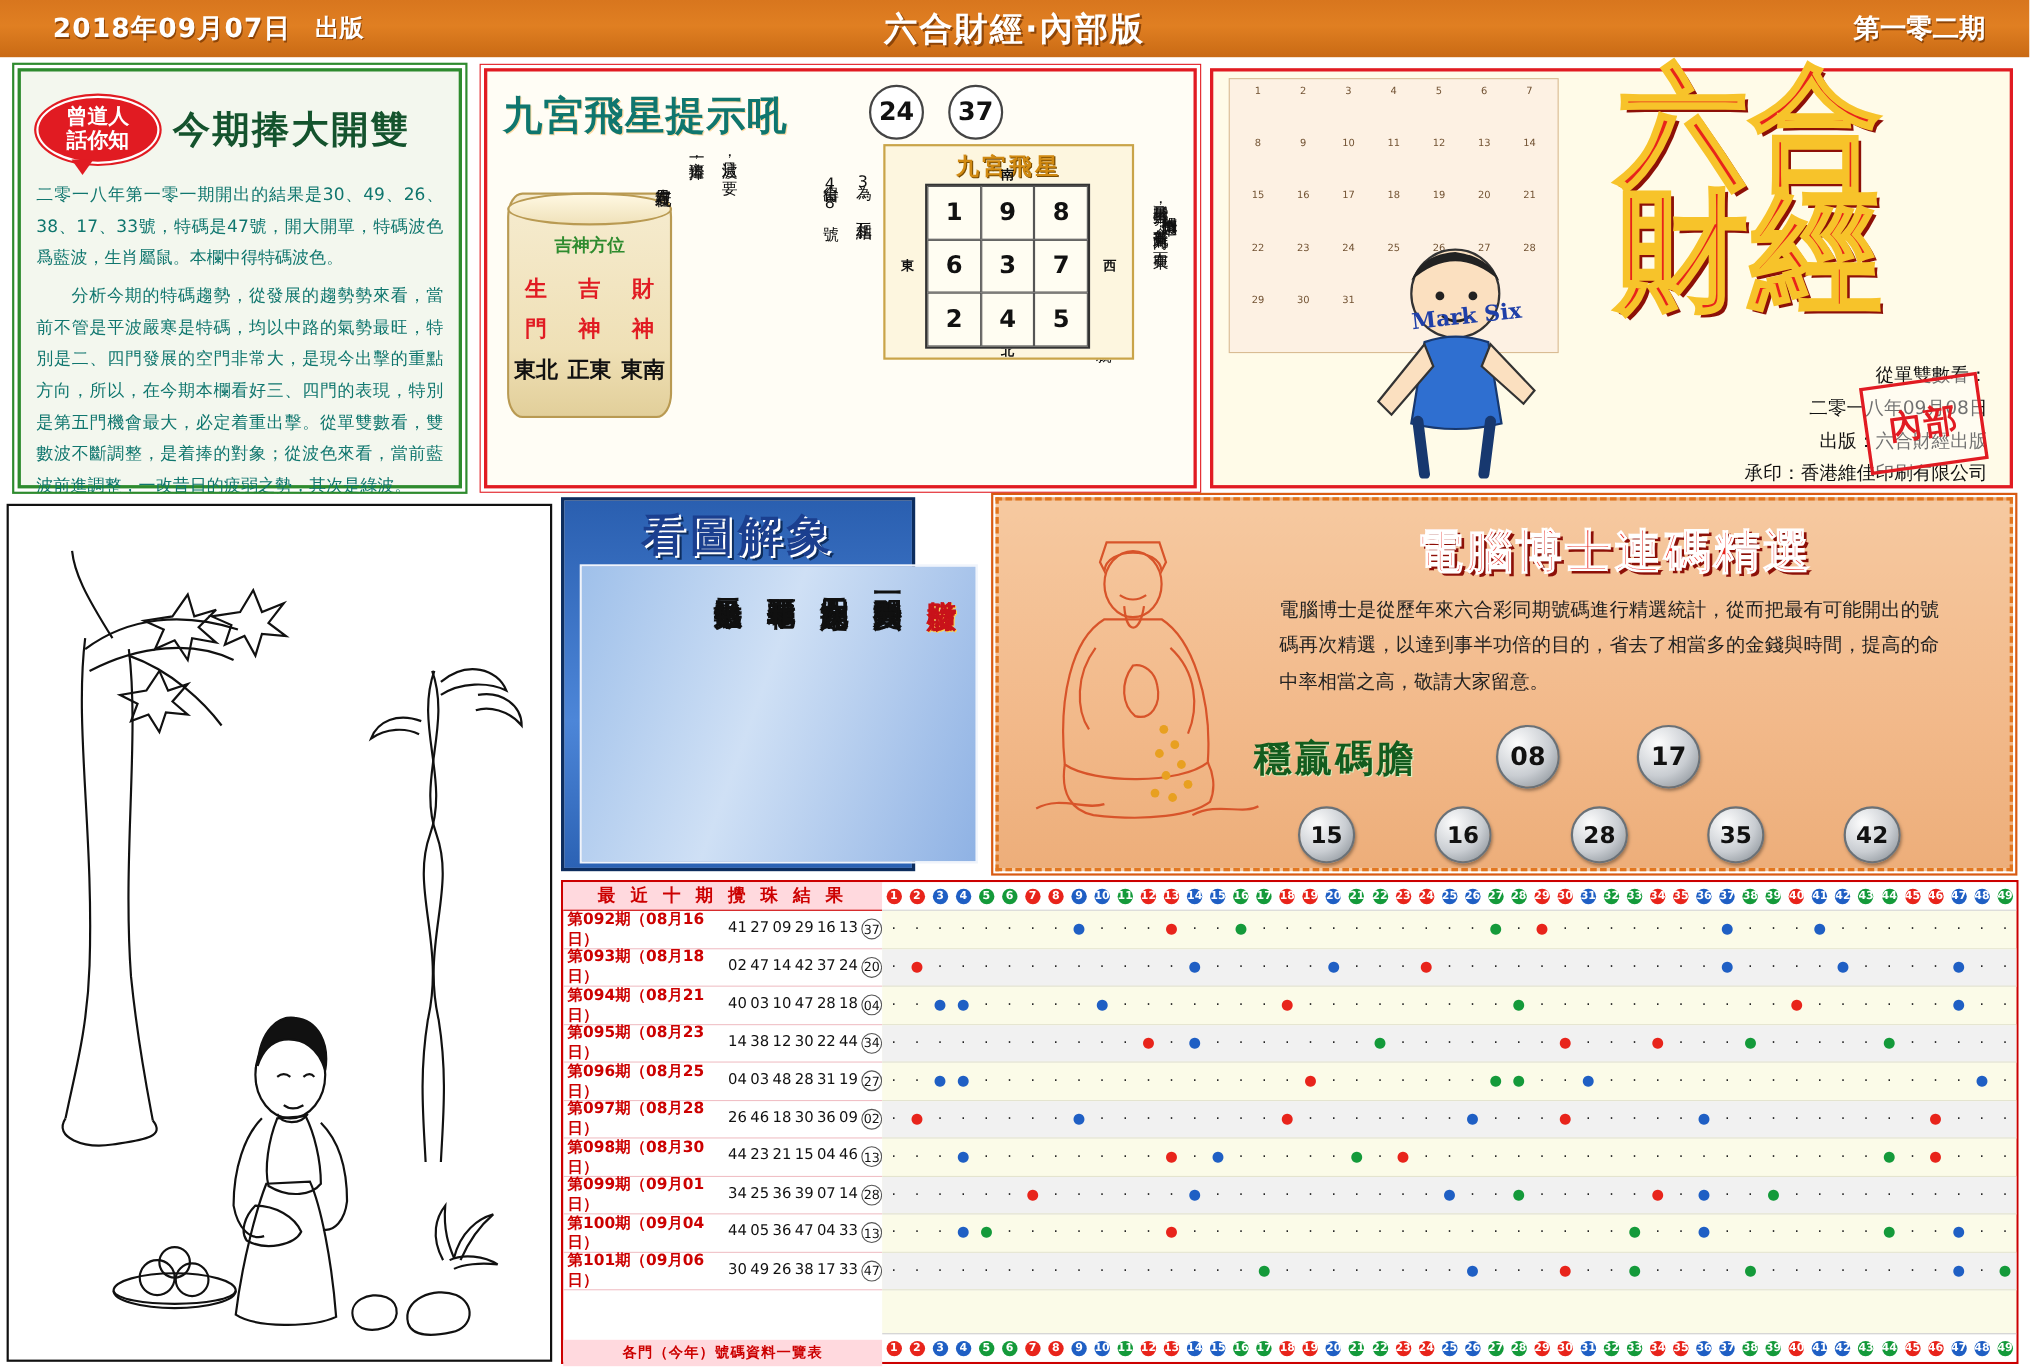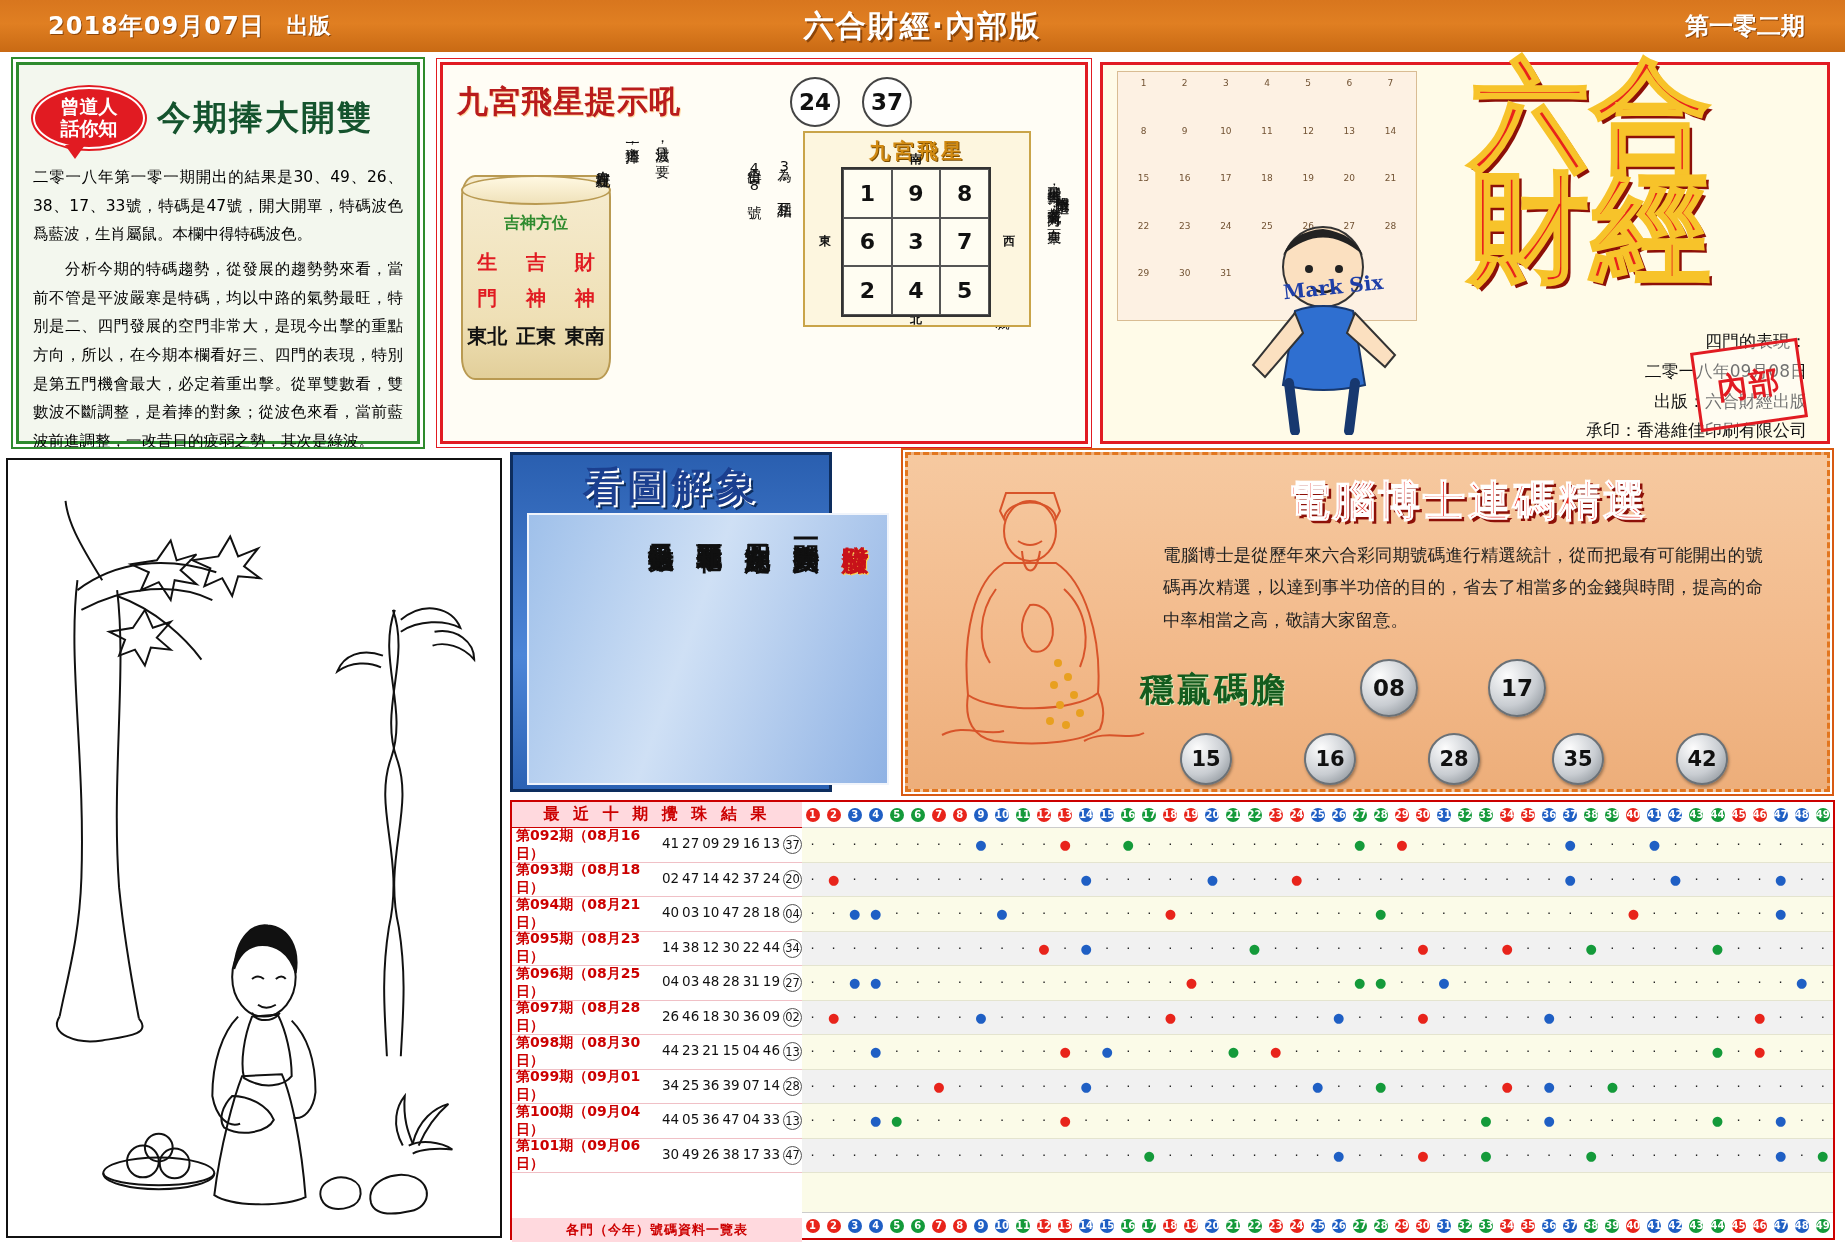--- a/index.html
+++ b/index.html
@@ -49,40 +49,40 @@
     align-items:center; justify-content:center; font-size:19px;
     font-weight:bold; line-height:1.15; border:2px solid #fff;
     box-shadow:0 0 0 2px #e11b22;
   }
   .bubble:after{
     content:""; position:absolute; bottom:-12px; left:30px;
     border-left:10px solid transparent; border-right:10px solid transparent;
     border-top:14px solid #e11b22;
   }
   .p1-title { font-size:34px; font-weight:bold; color:#14532d; letter-spacing:2px; }
-  .p1-body { font-size:15.5px; color:#000000; line-height:1.85; margin-top:14px; text-align:justify;}
+  .p1-body { font-size:15.5px; color:#0f766e; line-height:1.85; margin-top:14px; text-align:justify;}
   .p1-body p { margin:0 0 6px 0; }
   .p1-indent { text-indent:32px; }
   .p1-foot { display:flex; align-items:center; gap:10px; margin-top:10px;}
   .p1-foot-label { color:#1a4fc4; font-size:27px; font-weight:bold; letter-spacing:1px;}
   .ball-o {
     width:42px;height:42px;border-radius:50%;border:2px solid #333;
     display:flex;align-items:center;justify-content:center;
     font-size:19px;font-weight:bold;color:#111;background:#fff;
   }
 
   
   .panel2 {
     position:absolute; left:440px; top:62px; width:648px; height:382px;
     background:#fffdf5; border:3px solid #e11b22;
     outline:1px solid #e11b22; outline-offset:3px;
   }
   .p2-title {
     position:absolute; left:14px; top:16px;
-    font-size:31px; font-weight:bold; color:#b91c1c; letter-spacing:1px;
+    font-size:36px; font-weight:bold; color:#0f766e; letter-spacing:1px;
     text-shadow:1px 1px 0 #ffd9a0;
   }
   .p2-ball {
     position:absolute; width:50px;height:50px;border-radius:50%;
     border:2px solid #444; background:#fff; color:#111;
     font-size:23px;font-weight:bold;
     display:flex;align-items:center;justify-content:center;
   }
   .p2-ball.b1{ left:347px; top:12px;}
   .p2-ball.b2{ left:419px; top:12px;}
@@ -477,21 +477,21 @@
     </svg>
 
     <div class="marksix">Mark Six</div>
 
     <div class="p3-bigtitle">
       <div class="ch">六合</div>
       <div class="ch">財經</div>
     </div>
 
     <div class="p3-info">
-      <div>四門的表現：</div>
+      <div>從單雙數看：</div>
       <div>二零一八年09月08日</div>
       <div>出版：六合財經出版</div>
       <div>承印：香港維佳印刷有限公司</div>
     </div>
 
     <div class="p3-stamp">
       <span>內</span>
       <span>部</span>
     </div>
   </div>

